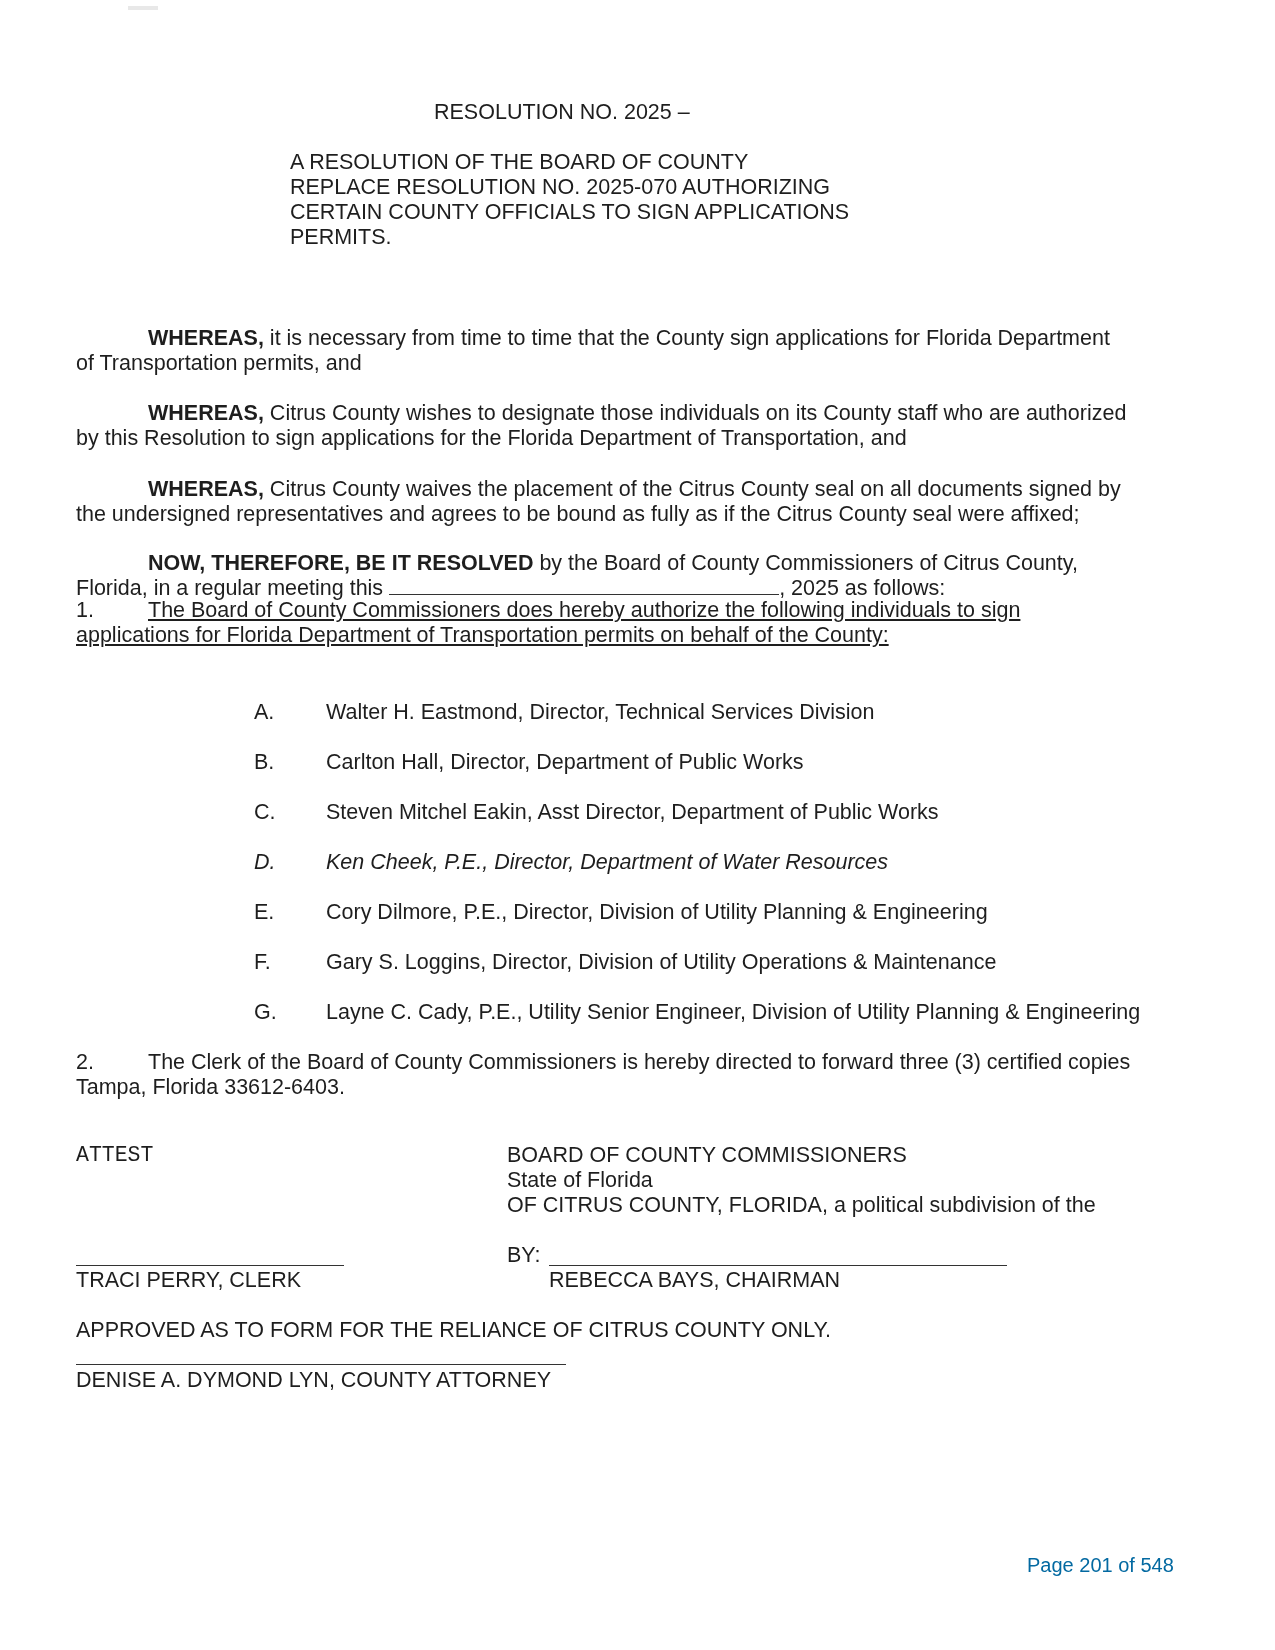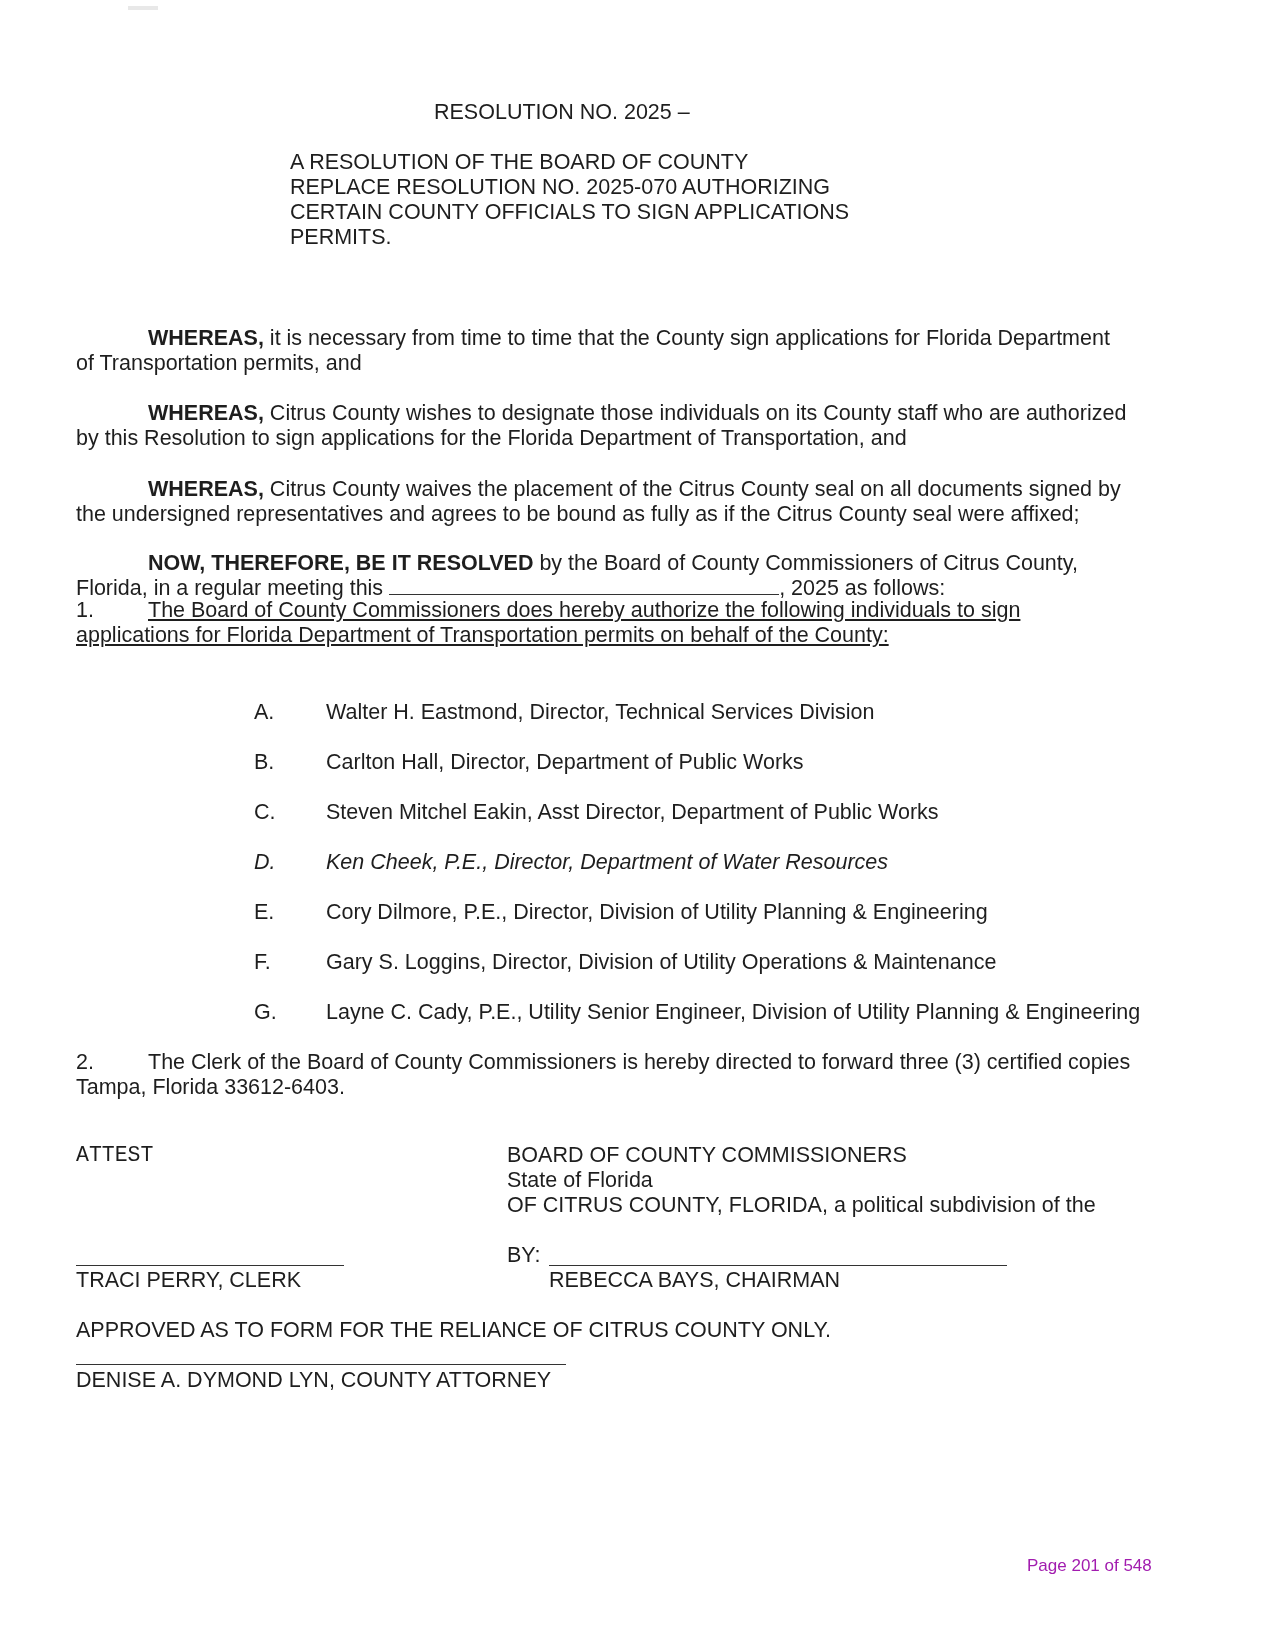--- a/index.html
+++ b/index.html
@@ -14,21 +14,21 @@
   .subject div { white-space: nowrap; }
   .para { left: 76px; width: 1080px; }
   .para .line { white-space: nowrap; }
   .indent { display: inline-block; width: 72px; }
   b { font-weight: bold; }
   .blank { display: inline-block; width: 390px; border-bottom: 1.5px solid #333; height: 18px; vertical-align: baseline; margin-left: 6px; }
   .num { display: inline-block; width: 72px; }
   .list-item { left: 218px; white-space: nowrap; margin-left: 36px; }
   .list-item .letter { display: inline-block; width: 72px; }
   .sigline { border-bottom: 1.5px solid #333; height: 0; }
-  .footer { left: 1027px; top: 1553px; font-size: 17px; color: #a21caf; }
+  .footer { left: 1027px; top: 1553px; font-size: 20px; color: #0369a1; }
   .scan-mark { left: 128px; top: 6px; width: 30px; height: 4px; background: #e8e8e8; }
 </style>
 </head>
 <body>
 
 <div class="abs scan-mark"></div>
 
 <div class="abs title">RESOLUTION NO. 2025 –</div>
 
 <div class="abs subject">

